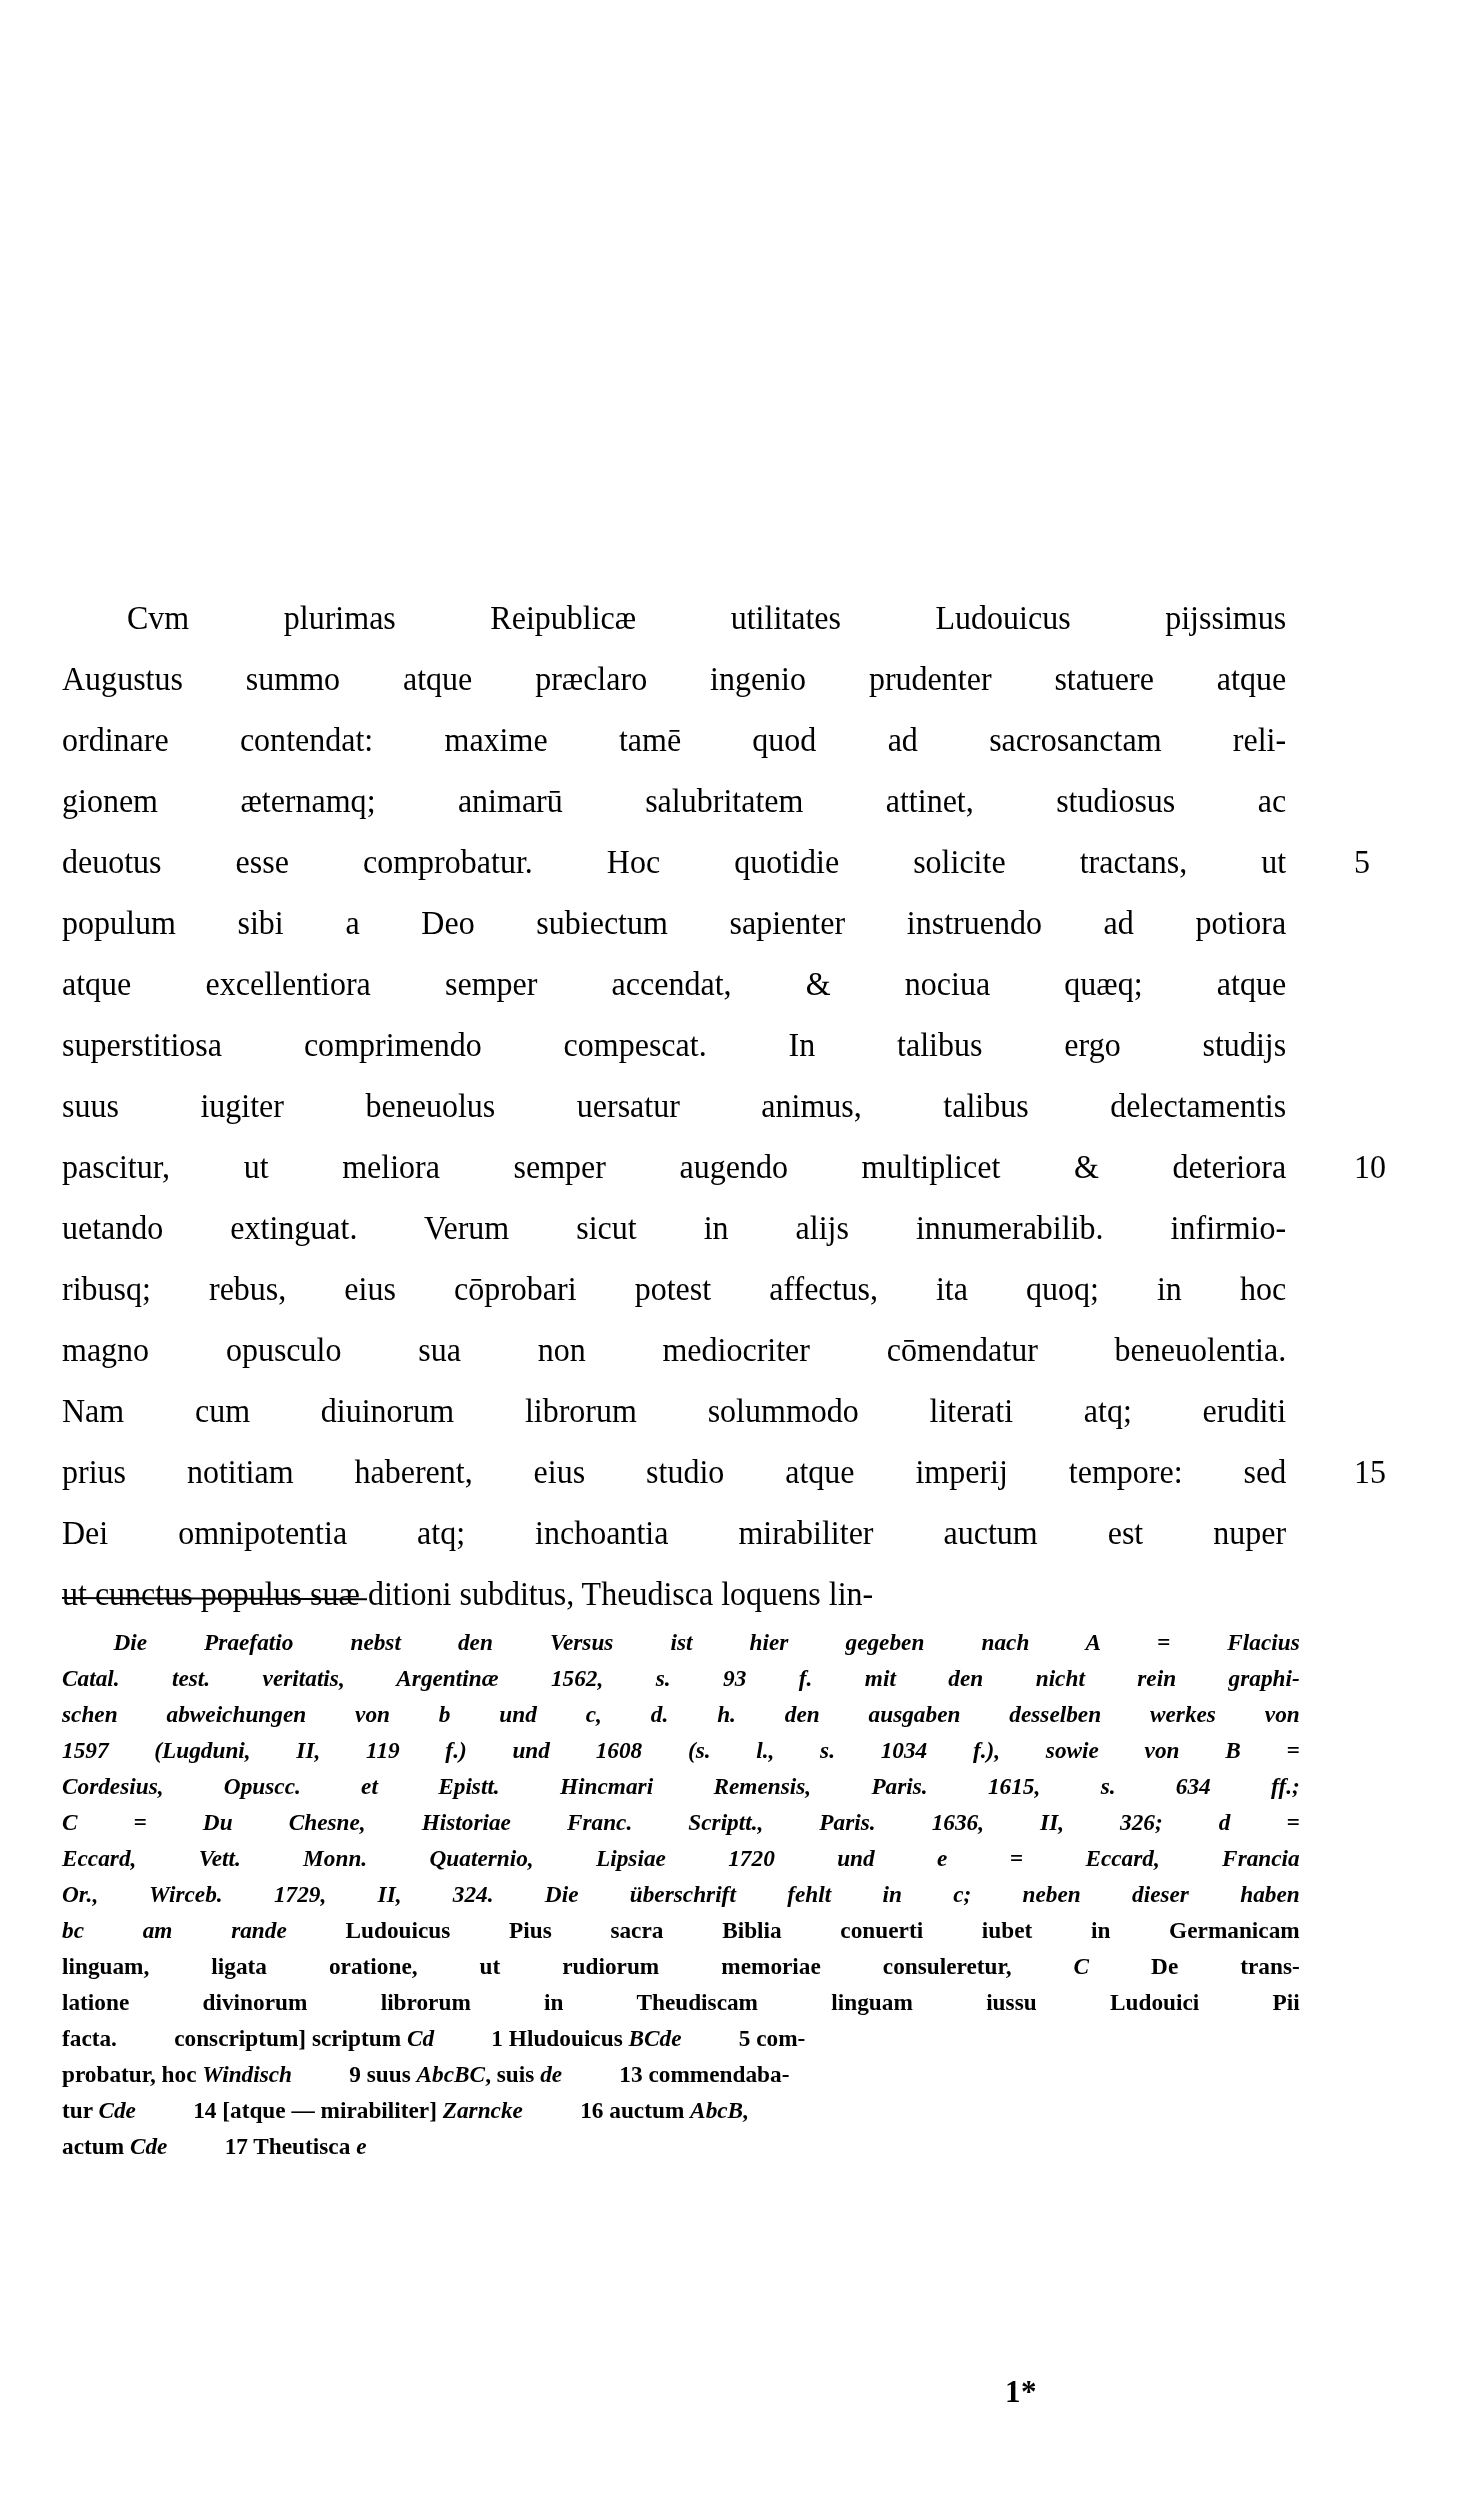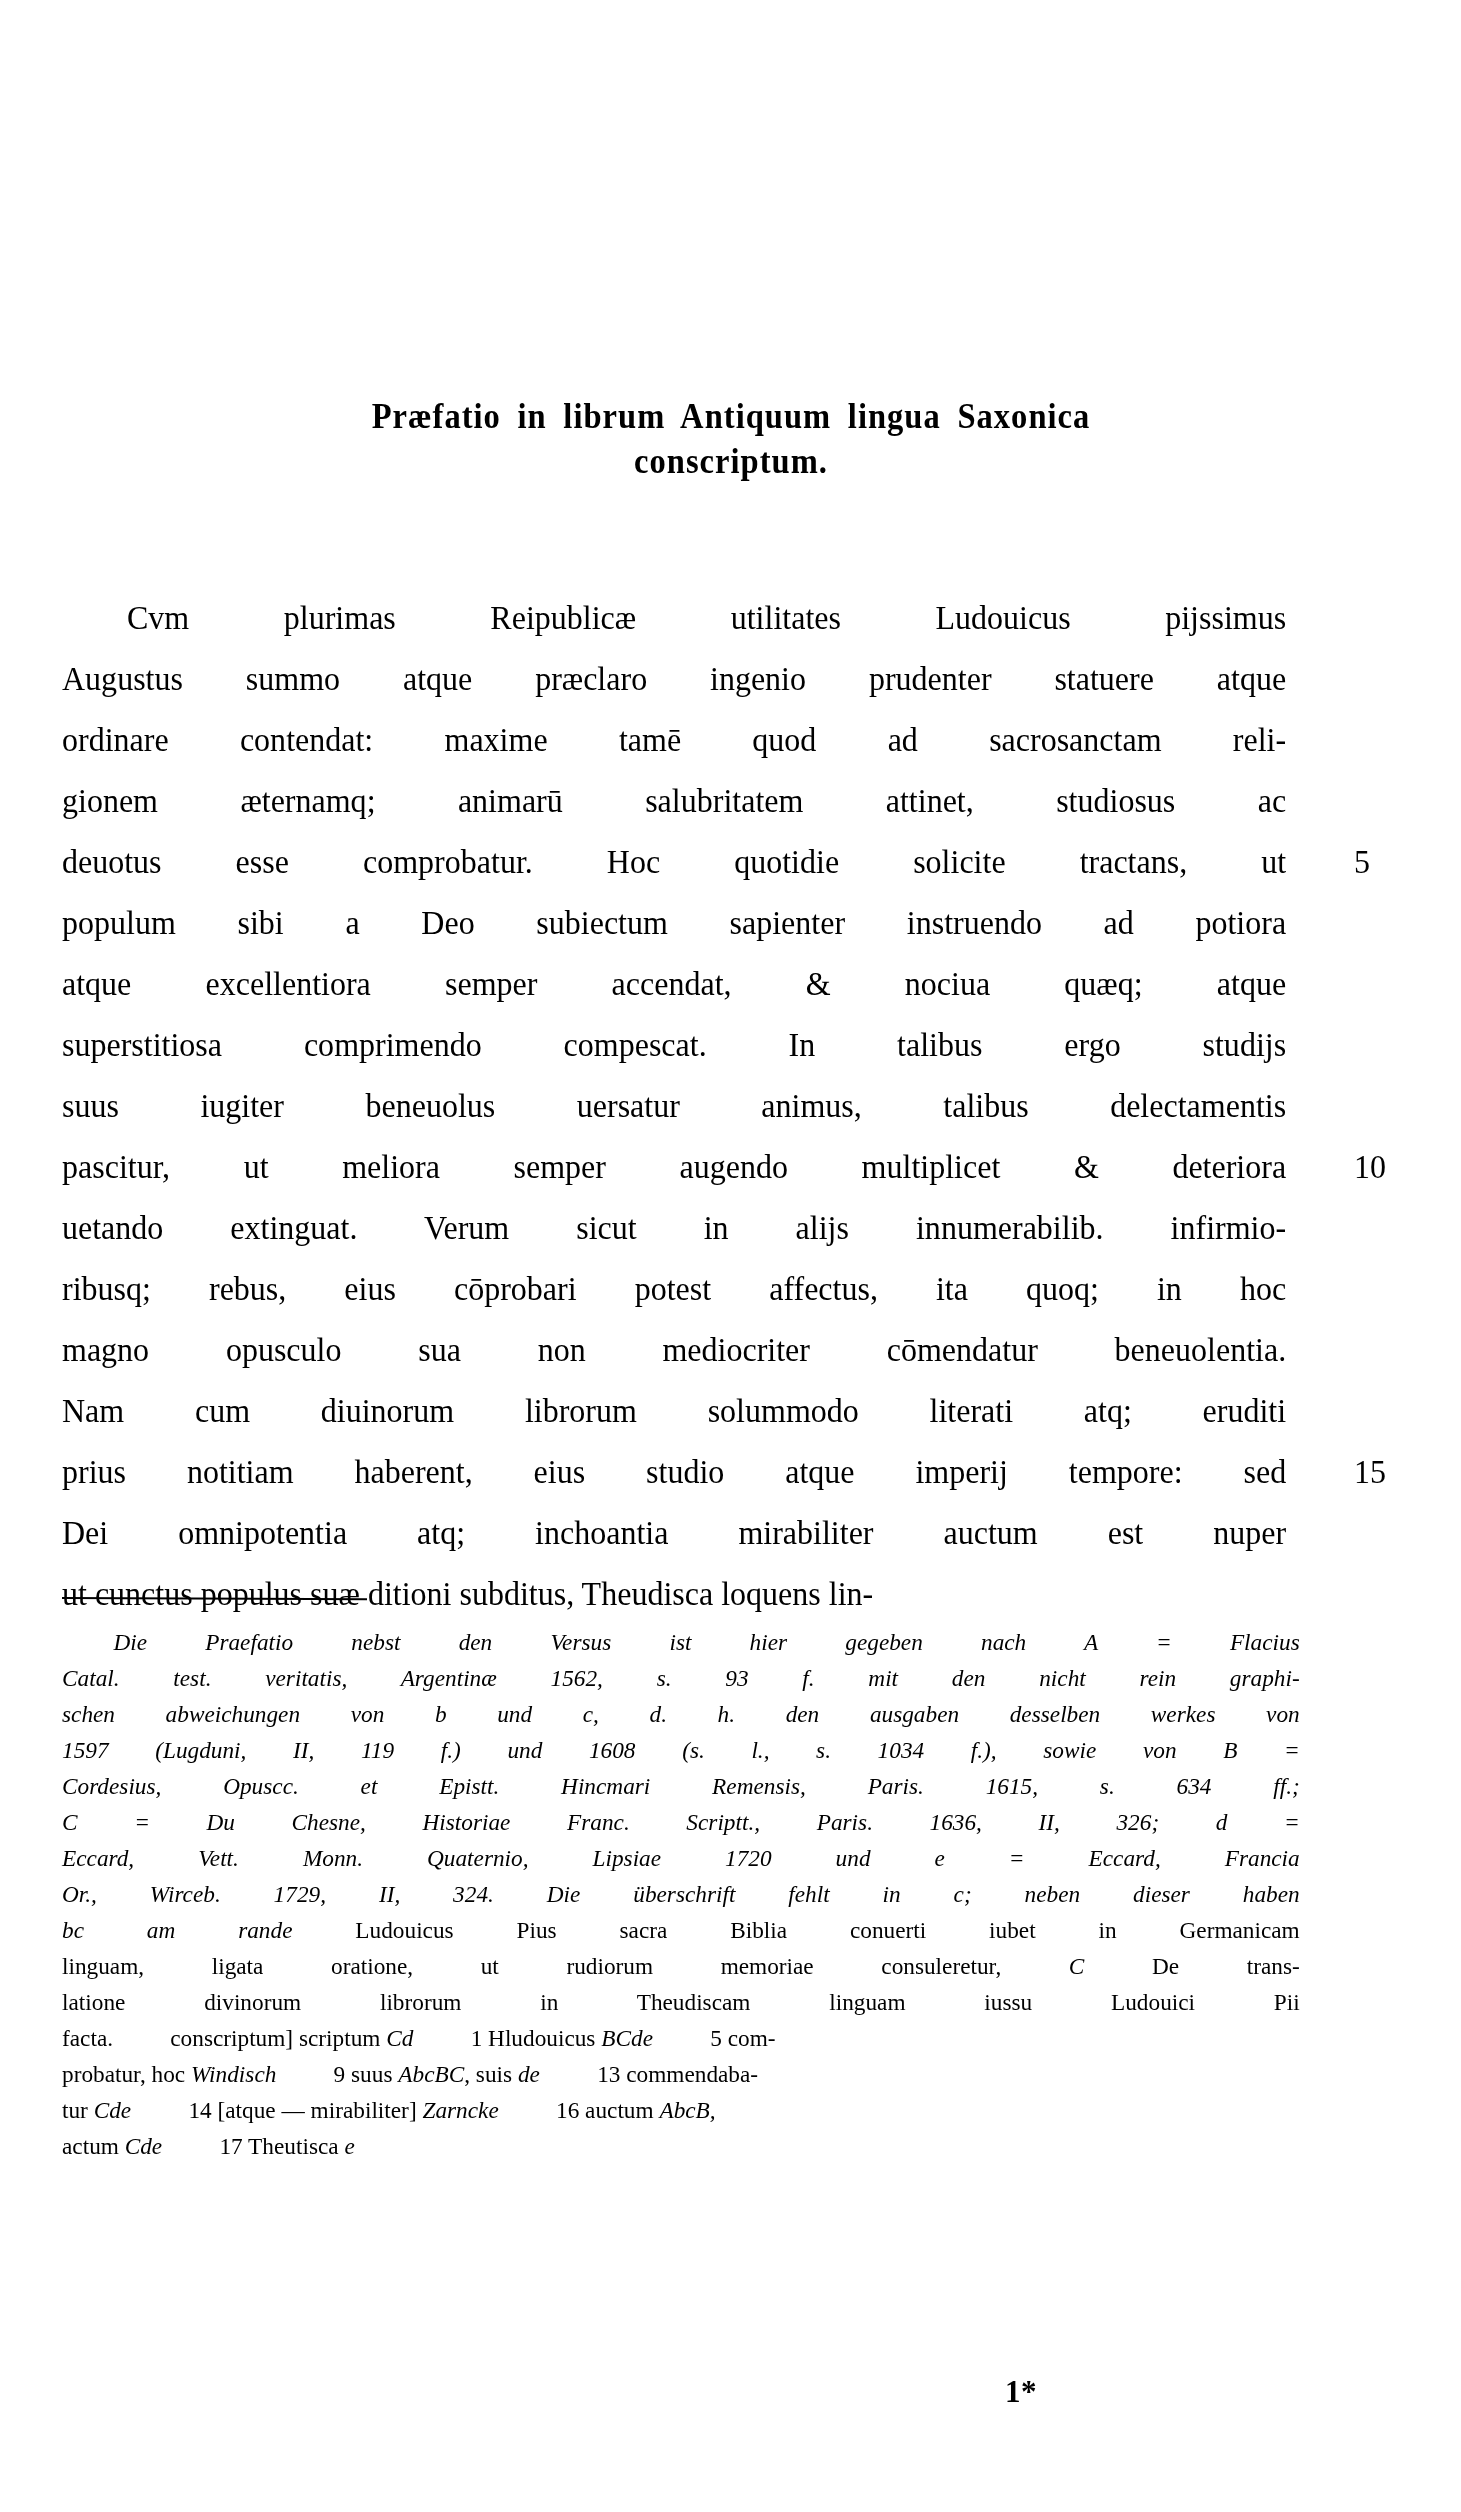--- a/index.html
+++ b/index.html
@@ -106,20 +106,21 @@
     transform: rotate(0.22deg);
     transform-origin: 0 50%;
   }
 
   
   .appa-block {
     position: absolute;
     left: 62px;
     top: 1624px;
     width: 1313px;
+    font-weight: bold;
   }
   .appline {
     height: 36px;
     line-height: 36px;
     font-size: 24px;
     white-space: nowrap;
     transform: scaleX(0.97);
     transform-origin: 0 50%;
   }
   .appline .txt {
@@ -150,24 +151,20 @@
     font-size: 31px;
     font-weight: 700;
     letter-spacing: 0.6px;
   }
 </style>
 </head>
 <body>
 
 <div class="page">
 
-  <div class="title-block">
-    <div class="title-line">Præfatio in librum Antiquum lingua Saxonica</div>
-    <div class="title-line second">conscriptum.</div>
-  </div>
 
   <div class="body-block" id="body-block">
       <div class="bodyline just"><span class="txt indent-first">Cvm plurimas Reipublicæ utilitates Ludouicus pijssimus</span></div>
       <div class="bodyline just"><span class="txt">Augustus summo atque præclaro ingenio prudenter statuere atque</span></div>
       <div class="bodyline just"><span class="txt">ordinare contendat: maxime tamē quod ad sacrosanctam reli-</span></div>
       <div class="bodyline just"><span class="txt">gionem æternamq; animarū salubritatem attinet, studiosus ac</span></div>
       <div class="bodyline just"><span class="txt">deuotus esse comprobatur. Hoc quotidie solicite tractans, ut</span><span class="linenum">5</span></div>
       <div class="bodyline just"><span class="txt">populum sibi a Deo subiectum sapienter instruendo ad potiora</span></div>
       <div class="bodyline just"><span class="txt">atque excellentiora semper accendat, &amp; nociua quæq; atque</span></div>
       <div class="bodyline just"><span class="txt">superstitiosa comprimendo compescat. In talibus ergo studijs</span></div>

